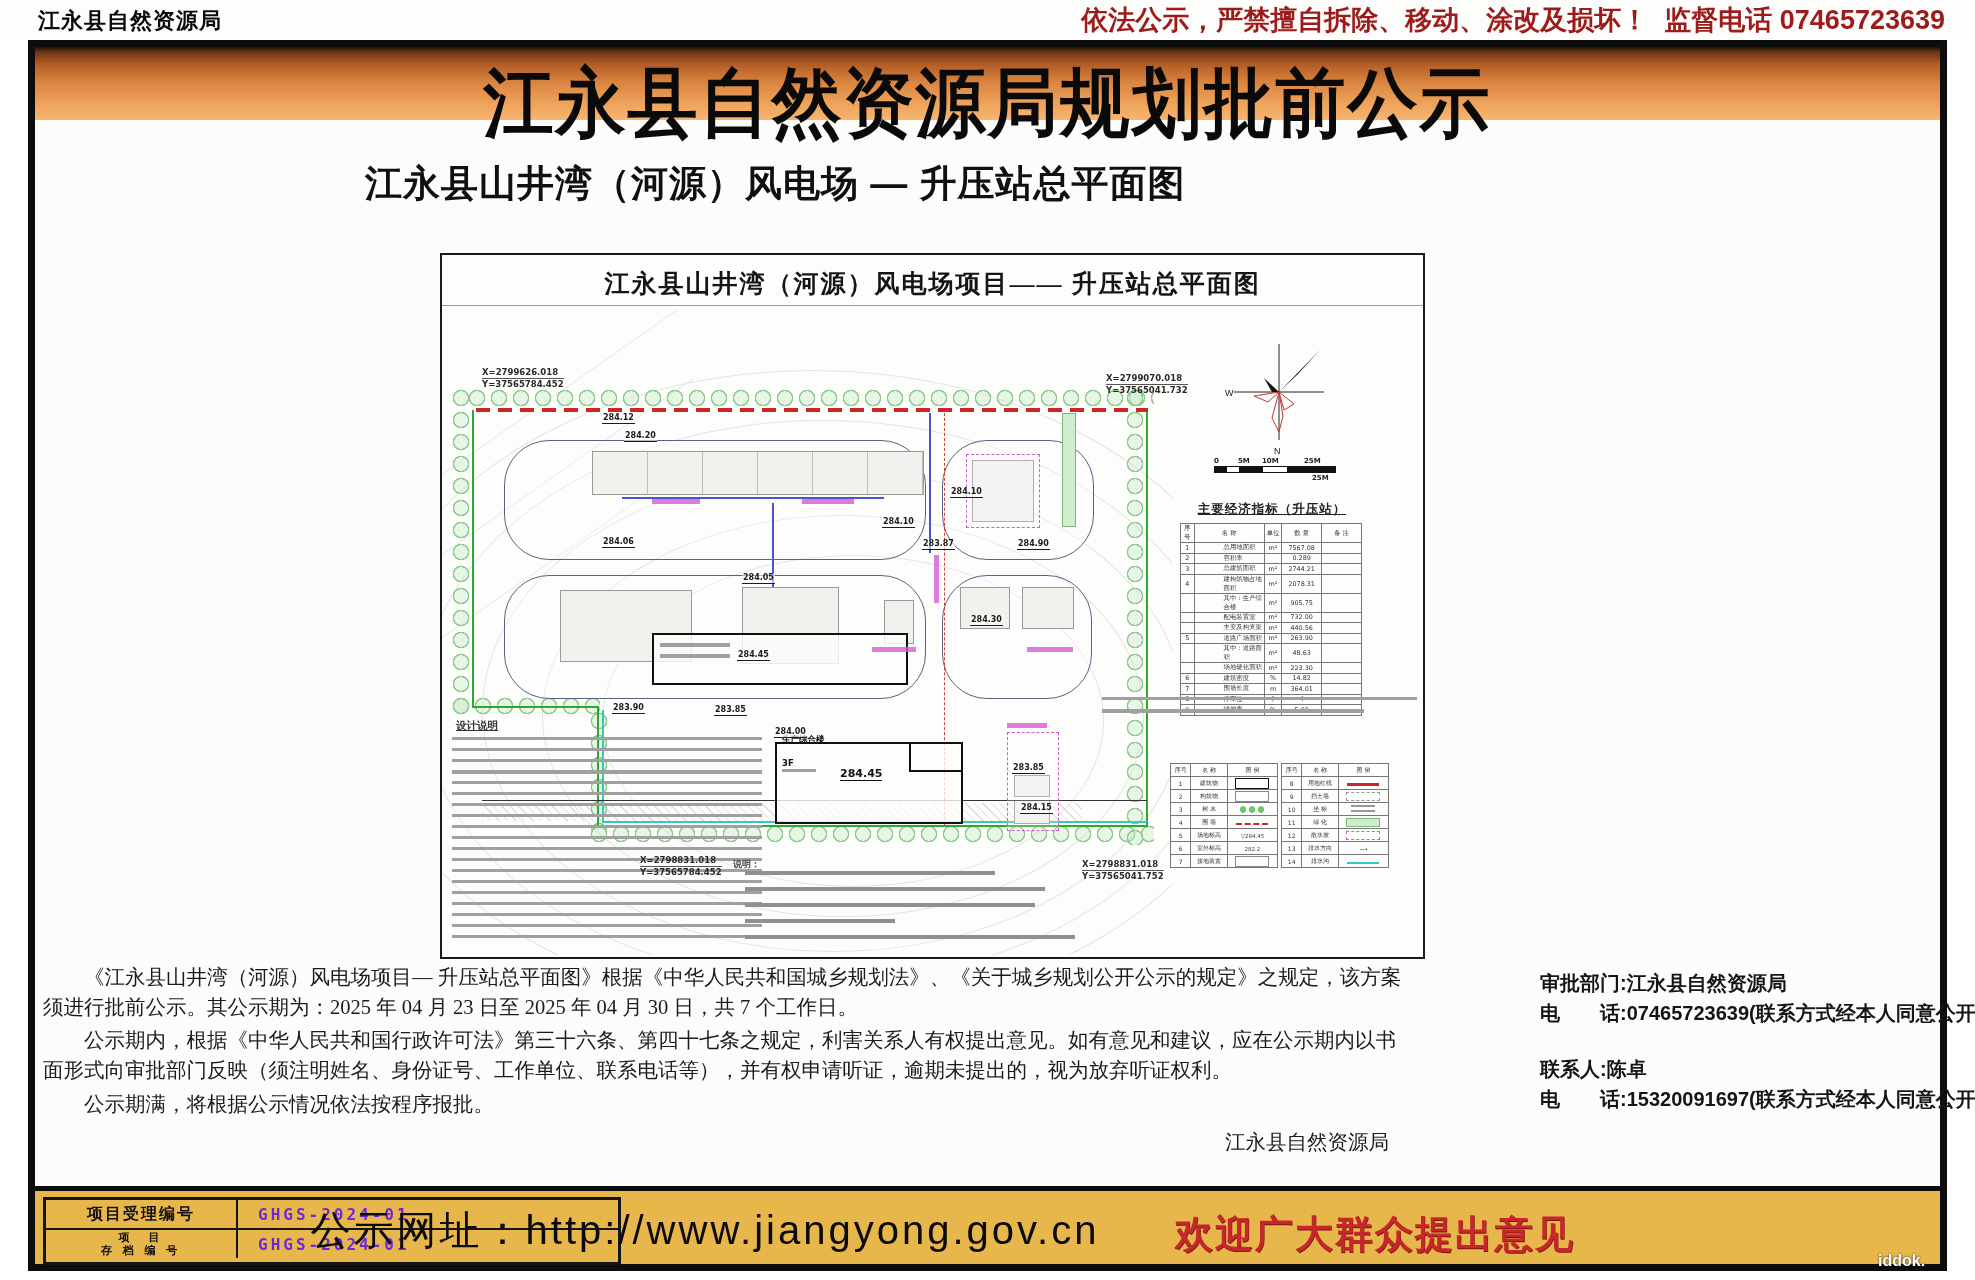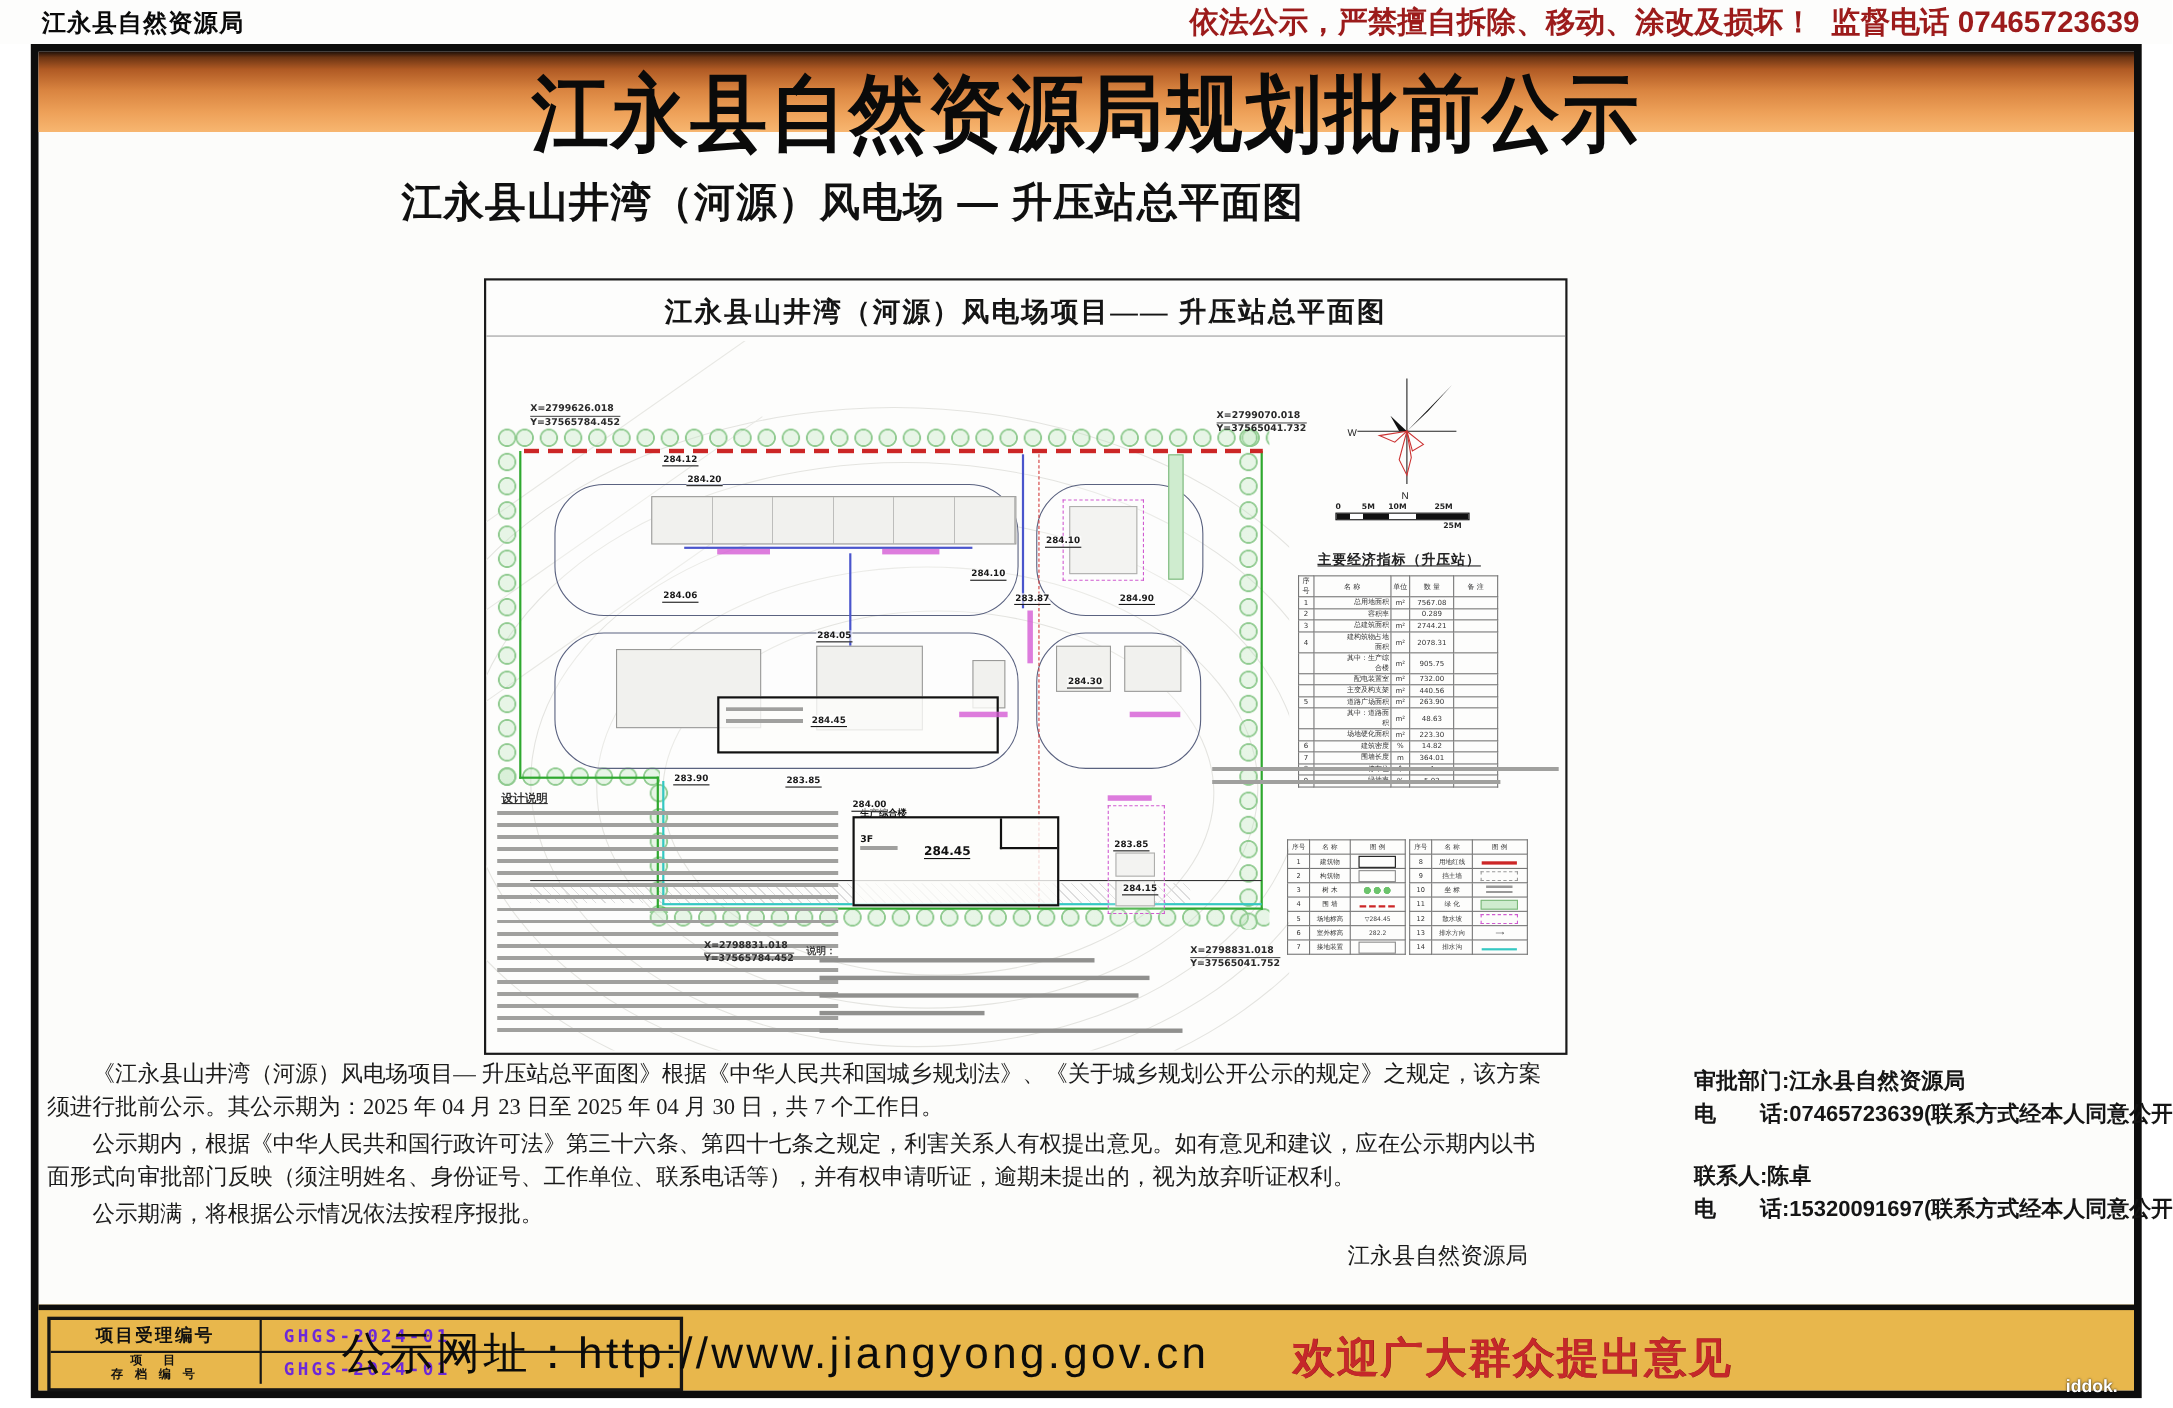--- a/index.html
+++ b/index.html
@@ -69,21 +69,21 @@
   .scalebar .tick{position:absolute;top:0;}
   .scalebar .bar{position:absolute;left:0;top:9px;width:120px;height:5px;border:1px solid #111;
       background:linear-gradient(90deg,#111 0 12px,#fff 12px 24px,#111 24px 48px,#fff 48px 72px,#111 72px 120px);}
   .scalebar .endlabel{position:absolute;left:98px;top:17px;}
 
   .econ-title{position:absolute;left:735px;top:246px;width:190px;text-align:center;font:700 12.5px "Liberation Serif",serif;
       color:#222;text-decoration:underline;letter-spacing:1px;z-index:5;}
   table.econ{position:absolute;left:738px;top:268px;width:182px;border-collapse:collapse;z-index:5;
       font:400 6.4px "DejaVu Sans",sans-serif;color:#333;}
   table.econ th,table.econ td{border:1px solid #777;padding:0 1px;height:9.5px;text-align:center;font-weight:400;}
-  table.econ td.tl{text-align:right;padding-left:29px;}
+  table.econ td.tl{text-align:left;padding-left:29px;}
   table.econ .c-no{width:11px;}table.econ .c-name{width:70px;}table.econ .c-unit{width:15px;}
   table.econ .c-qty{width:38px;}table.econ .c-note{width:40px;}
 
   .legend{position:absolute;left:728px;top:508px;width:220px;display:flex;gap:3px;z-index:5;}
   table.leg{border-collapse:collapse;width:108px;font:400 6px "DejaVu Sans",sans-serif;color:#333;}
   table.leg th,table.leg td{border:1px solid #777;padding:0 1px;height:12px;text-align:center;font-weight:400;}
   .sym{display:block;width:32px;height:9px;margin:0 auto;}
   .sym-rect{border:1px solid #111;}
   .sym-rect2{border:1px solid #8a8a8a;}
   .sym-tree{background:radial-gradient(circle at 7px 4.5px,#6cc46c 3px,rgba(0,0,0,0) 3.5px),

